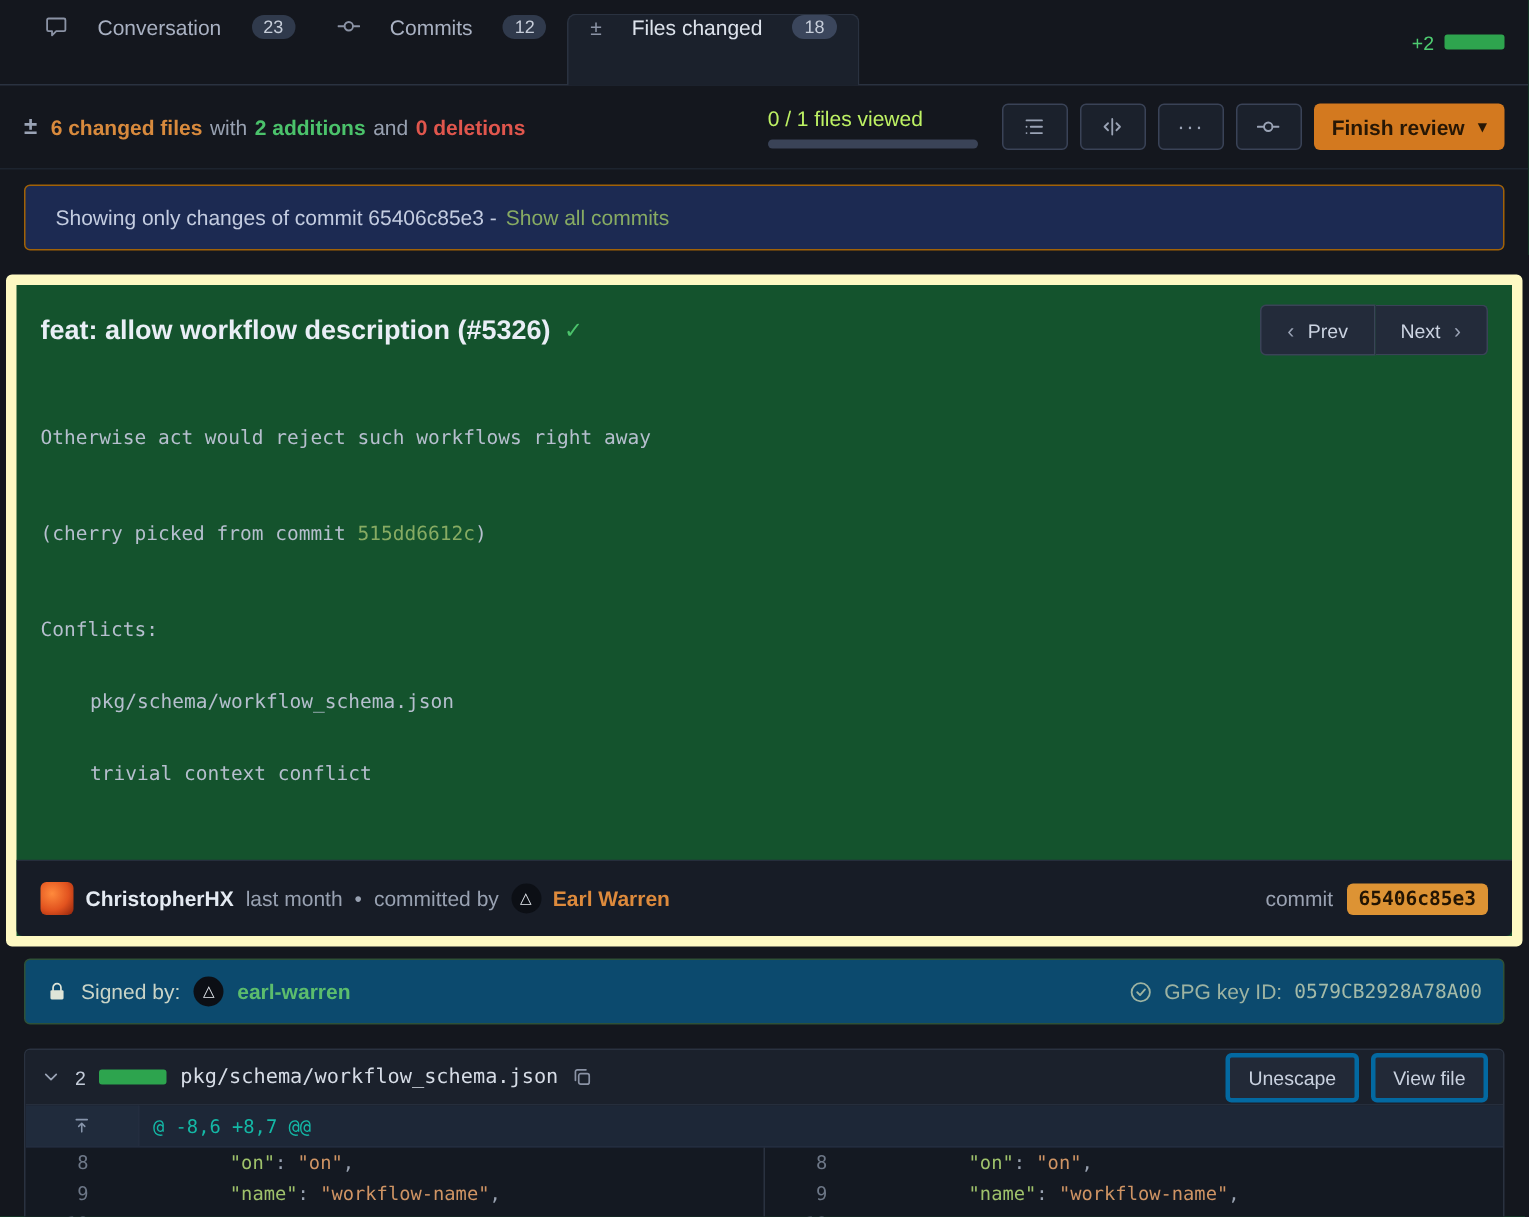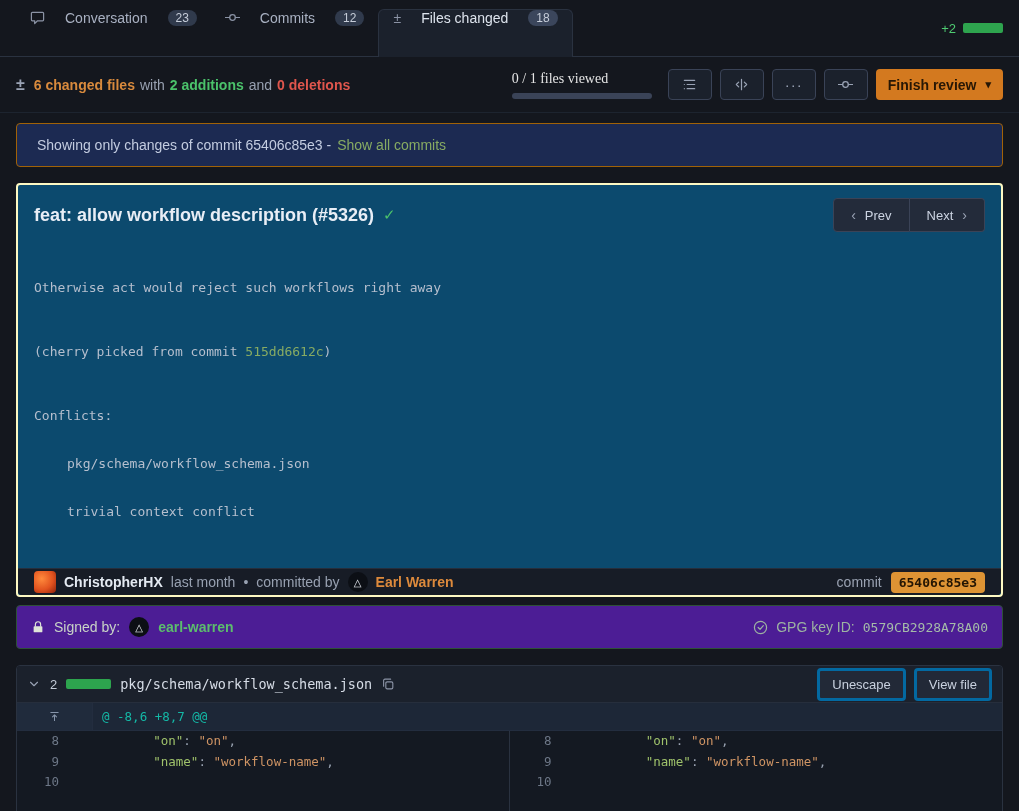--- a/index.html
+++ b/index.html
@@ -27,54 +27,54 @@
 
   
   .toolbar { display:flex; align-items:center; padding:0 16px; height:56px; gap:5px; border-bottom:1px solid #1d242f; }
   .diffsym { color:#9aa3b5; font-weight:bold; font-size:16px; margin-right:4px; }
   .t-orange { color:#d88a3d; font-weight:600; }
   .t-green { color:#4bc26b; font-weight:600; }
   .t-red { color:#e0564d; font-weight:600; }
   .t-muted { color:#98a1b1; }
   .toolbar-right { margin-left:auto; display:flex; align-items:center; gap:8px; }
   .viewed { display:flex; flex-direction:column; align-items:flex-start; gap:6px; margin-right:8px; }
-  .viewed-text { color:#e5e5e5;font-family:Liberation Serif, serif; }
+  .viewed-text { color:#bef264; }
   .viewed-track { width:140px; height:6px; background:#3a4357; border-radius:3px; }
   .iconbtn { width:44px; height:31px; display:flex; align-items:center; justify-content:center; background:#1b212c; border:1px solid #3a4357; border-radius:4px; color:#9aa3b5; cursor:pointer; font-size:15px; letter-spacing:1px; }
   .finish { height:31px; padding:0 12px; display:flex; align-items:center; gap:9px; background:#d3791f; color:#271705; font-weight:700; border-radius:4px; cursor:pointer; }
   .finish .caret { font-size:11px; }
 
   
   .notice { margin:10px 16px 0; height:44px; background:#1c2a52; border:1px solid #a16207; border-radius:4px; display:flex; align-items:center; gap:6px; padding:0 20px; color:#c3cce0; }
   .link-green { color:#87ab63; cursor:pointer; }
 
   
-  .commit-box { margin:16px 16px 0; background:#0c4a6e; border:2px solid #fef9c3; border-radius:4px; }
+  .commit-box { margin:16px 4px 0; background:#14532d; border:7px solid #fef9c3; border-radius:4px; }
   .commit-head { display:flex; align-items:center; padding:13px 16px 2px; }
   .commit-title { font-size:18px; font-weight:600; color:#e9eef6; }
   .title-check { color:#4bc26b; margin-left:9px; font-size:15px; }
   .pagin { margin-left:auto; display:flex; }
   .pagin-btn { display:flex; align-items:center; gap:9px; padding:8px 17px; background:#232b3a; border:1px solid #3a4357; font-size:13px; color:#ccd4e2; cursor:pointer; }
   .pagin-prev { border-radius:4px 0 0 4px; }
   .pagin-next { border-radius:0 4px 4px 0; border-left:none; }
   .chev { color:#9aa3b5; font-size:14px; }
   .commit-body { padding:14px 16px 16px; font-family:"DejaVu Sans Mono", monospace; font-size:13px; line-height:16px; color:#b6bfce; white-space:pre-wrap; }
   .cb-gap { margin-top:16px; }
   .cb-ind { padding-left:33px; }
-  .commit-footer { display:flex; align-items:center; gap:8px; padding:2px 16px; border-top:1px solid #262e3c; background:#171c26; border-radius:0 0 4px 4px; }
+  .commit-footer { display:flex; align-items:center; gap:8px; padding:14px 16px; border-top:1px solid #262e3c; background:#171c26; border-radius:0 0 4px 4px; }
   .avatar-swirl { width:22px; height:22px; border-radius:4px; background:radial-gradient(circle at 35% 35%, #ff8a3c, #e2531f 55%, #8e220b); cursor:pointer; flex:none; }
   .author-name { font-weight:700; color:#e4eaf2; cursor:pointer; }
   .avatar-tri { width:20px; height:20px; border-radius:50%; background:#0c0f15; display:flex; align-items:center; justify-content:center; color:#e8ecf2; font-size:10px; cursor:pointer; flex:none; }
   .committer-name { color:#dd8a3c; font-weight:700; cursor:pointer; }
   .footer-right { margin-left:auto; display:flex; align-items:center; gap:9px; }
   .sha-label { color:#9aa2b2; }
   .sha-badge { font-family:"DejaVu Sans Mono", monospace; font-size:13px; background:#dd9334; color:#231503; padding:3px 8px; border-radius:4px; font-weight:700; cursor:pointer; }
 
   
-  .signed { margin:8px 16px 0; height:44px; background:#4c1d95; border:1px solid #2e5137; border-radius:4px; display:flex; align-items:center; gap:9px; padding:0 14px; }
+  .signed { margin:8px 16px 0; height:44px; background:#0c4a6e; border:1px solid #2e5137; border-radius:4px; display:flex; align-items:center; gap:9px; padding:0 14px; }
   .lock { color:#dfe5d8; }
   .signed-label { color:#c9d4c7; }
   .signer { color:#5cbd6d; font-weight:700; cursor:pointer; }
   .signed-right { margin-left:auto; display:flex; align-items:center; gap:8px; color:#9db3a2; }
   .gpg-key { font-family:"DejaVu Sans Mono", monospace; font-size:13px; color:#a5bba9; }
 
   
   .diff-box { margin:16px 16px 0; border:1px solid #2a3240; border-radius:4px; background:#141922; display:flex; flex-direction:column; overflow:hidden; }
   .diff-head { height:37px; background:#1b212c; border-bottom:1px solid #262e3c; display:flex; align-items:center; gap:9px; padding:0 10px; flex:none; }
   .dh-chevron { color:#9aa3b5; cursor:pointer; }

